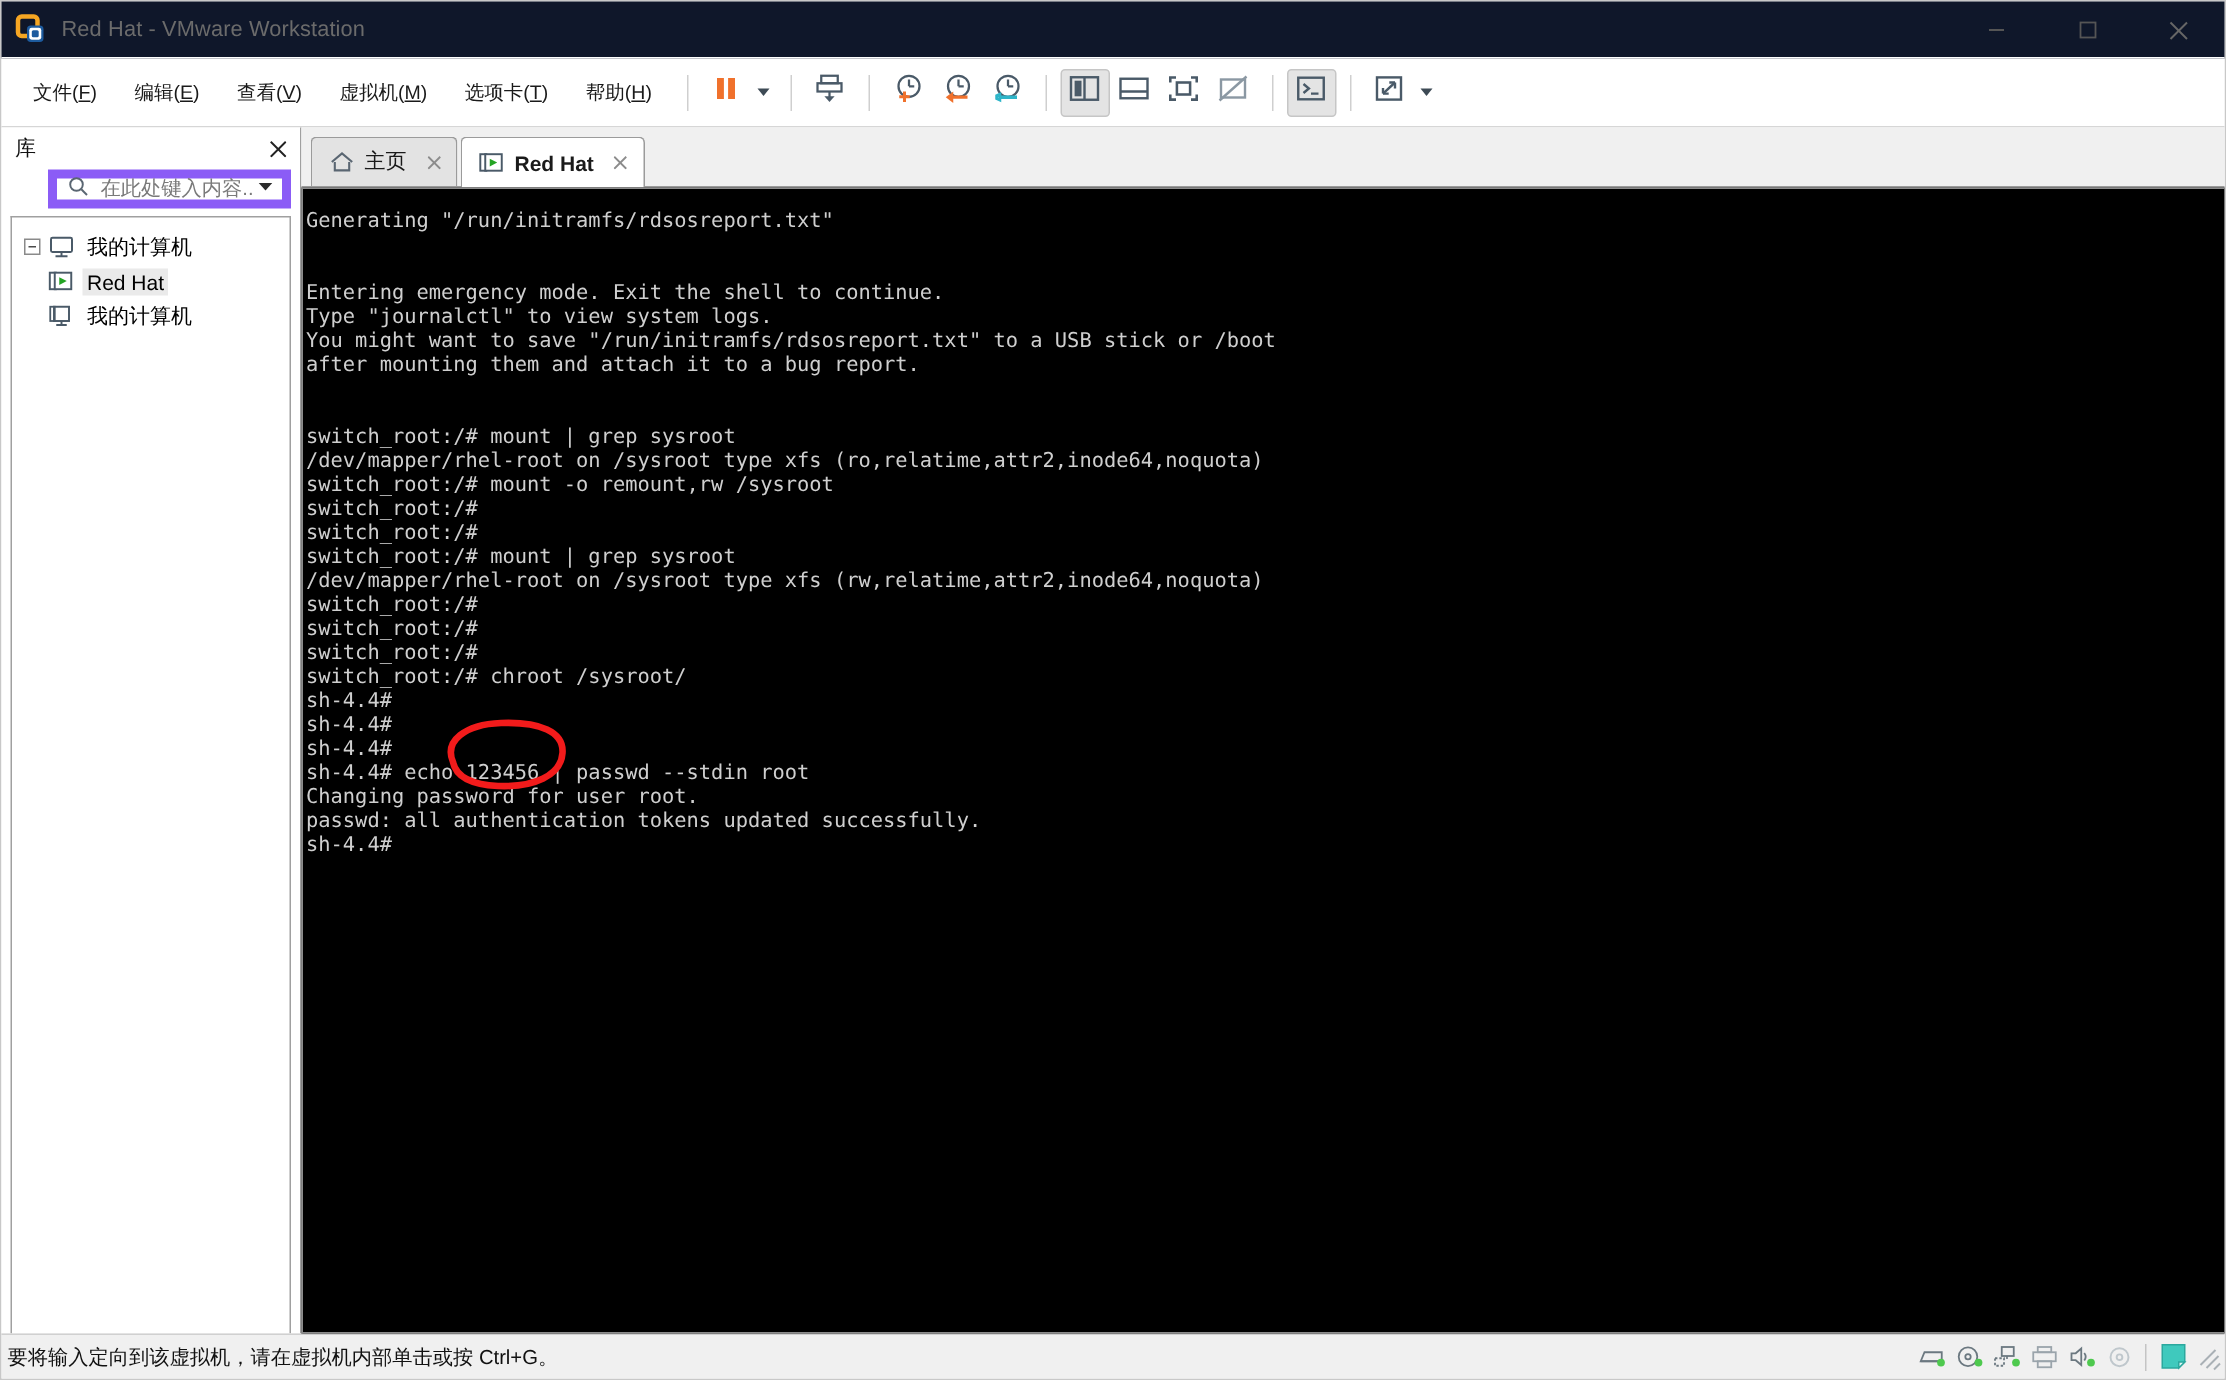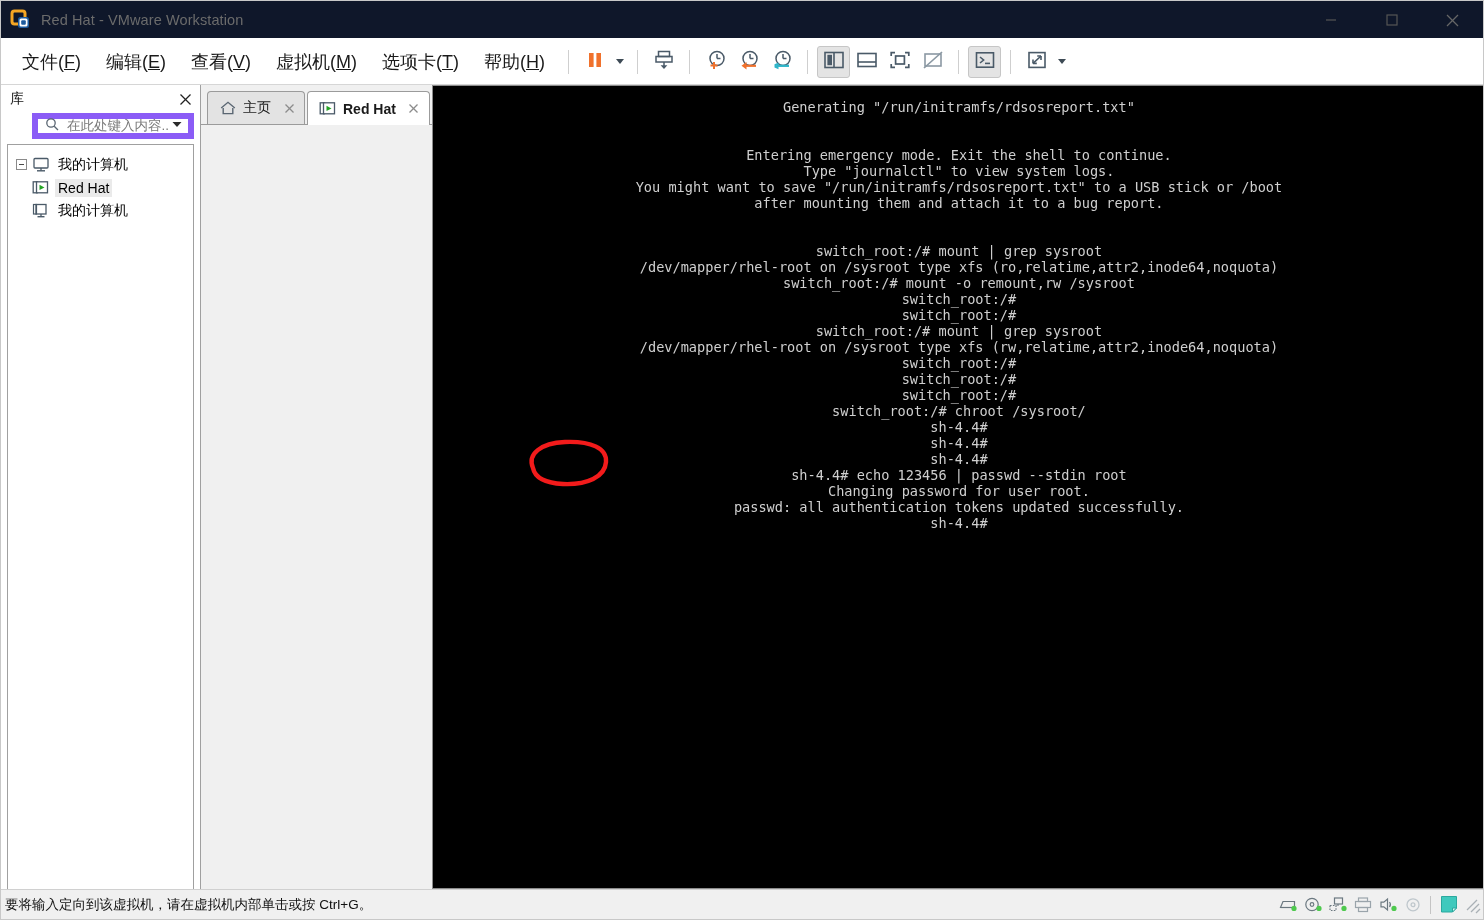--- a/index.html
+++ b/index.html
@@ -38,21 +38,21 @@
 
   
   .menurow {
     height: 46px; min-height: 46px;
     display: flex; align-items: center;
     background: #ffffff;
     border-bottom: 1px solid #d6d6d6;
     padding-left: 10px;
   }
   .menu-item {
-    font-size: 18px; color: #1a1a1a;
+    font-size: 13px; color: #1a1a1a;
     padding: 4px 11px; margin-right: 3px;
     white-space: nowrap; cursor: default;
   }
   .menu-item u { text-decoration: underline; }
 
   .tb-sep { width: 1px; height: 24px; background: #cfcfcf; margin: 0 9px; flex: 0 0 auto; }
   .tb-btn {
     width: 33px; height: 32px;
     display: flex; align-items: center; justify-content: center;
     border-radius: 3px; flex: 0 0 auto;
@@ -114,21 +114,21 @@
     margin-left: 8px; margin-right: 5px;
     position: relative; flex: 0 0 auto;
   }
   .expander::before {
     content: ""; position: absolute; left: 2px; right: 2px; top: 4px;
     height: 1px; background: #4a4a4a;
   }
   .ticon { width: 18px; height: 16px; margin-right: 5px; flex: 0 0 auto; position: relative; }
 
   
-  .rightpane { flex: 1; display: flex; flex-direction: row; min-width: 0; background: #f0f0f0; text-align: center; }
+  .rightpane { flex: 1; display: flex; flex-direction: column; min-width: 0; background: #f0f0f0; }
 
   .tabstrip {
     height: 40px; min-height: 40px;
     display: flex; align-items: flex-end;
     background: #f0f0f0;
     padding-left: 6px;
     border-bottom: 1px solid #9b9b9b;
   }
   .tab {
     height: 33px; display: flex; align-items: center;

